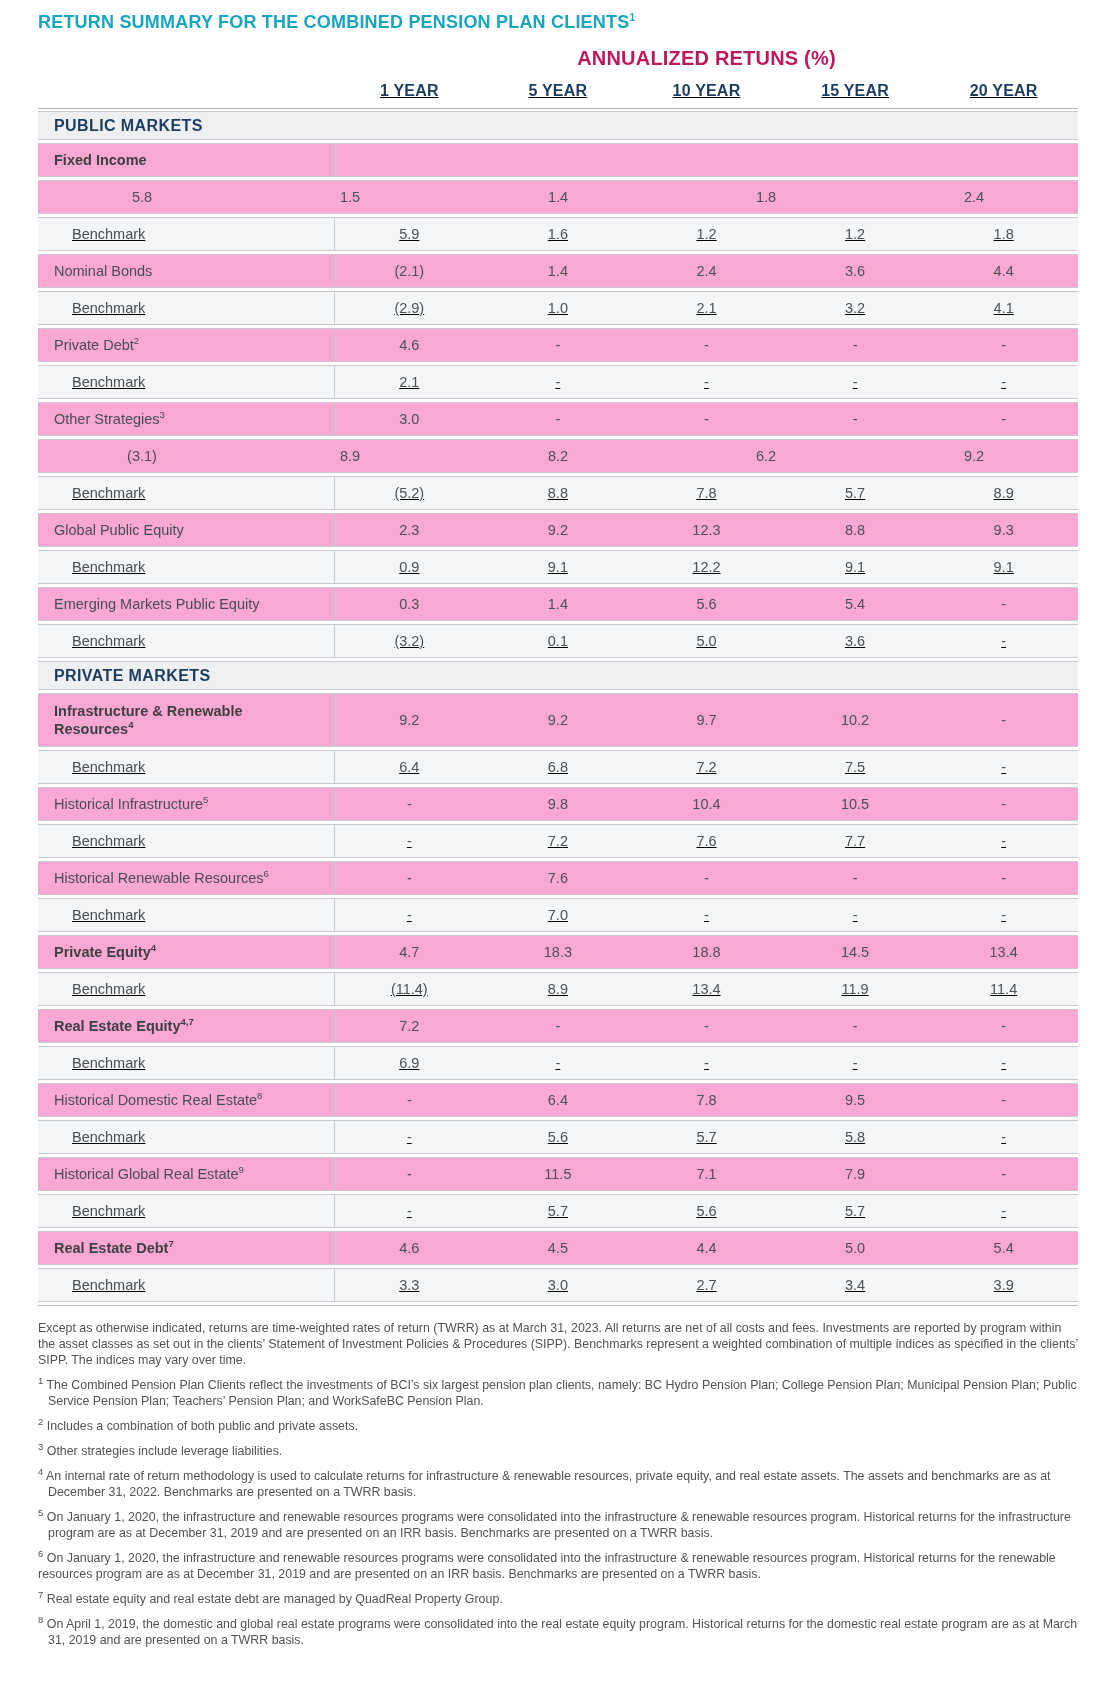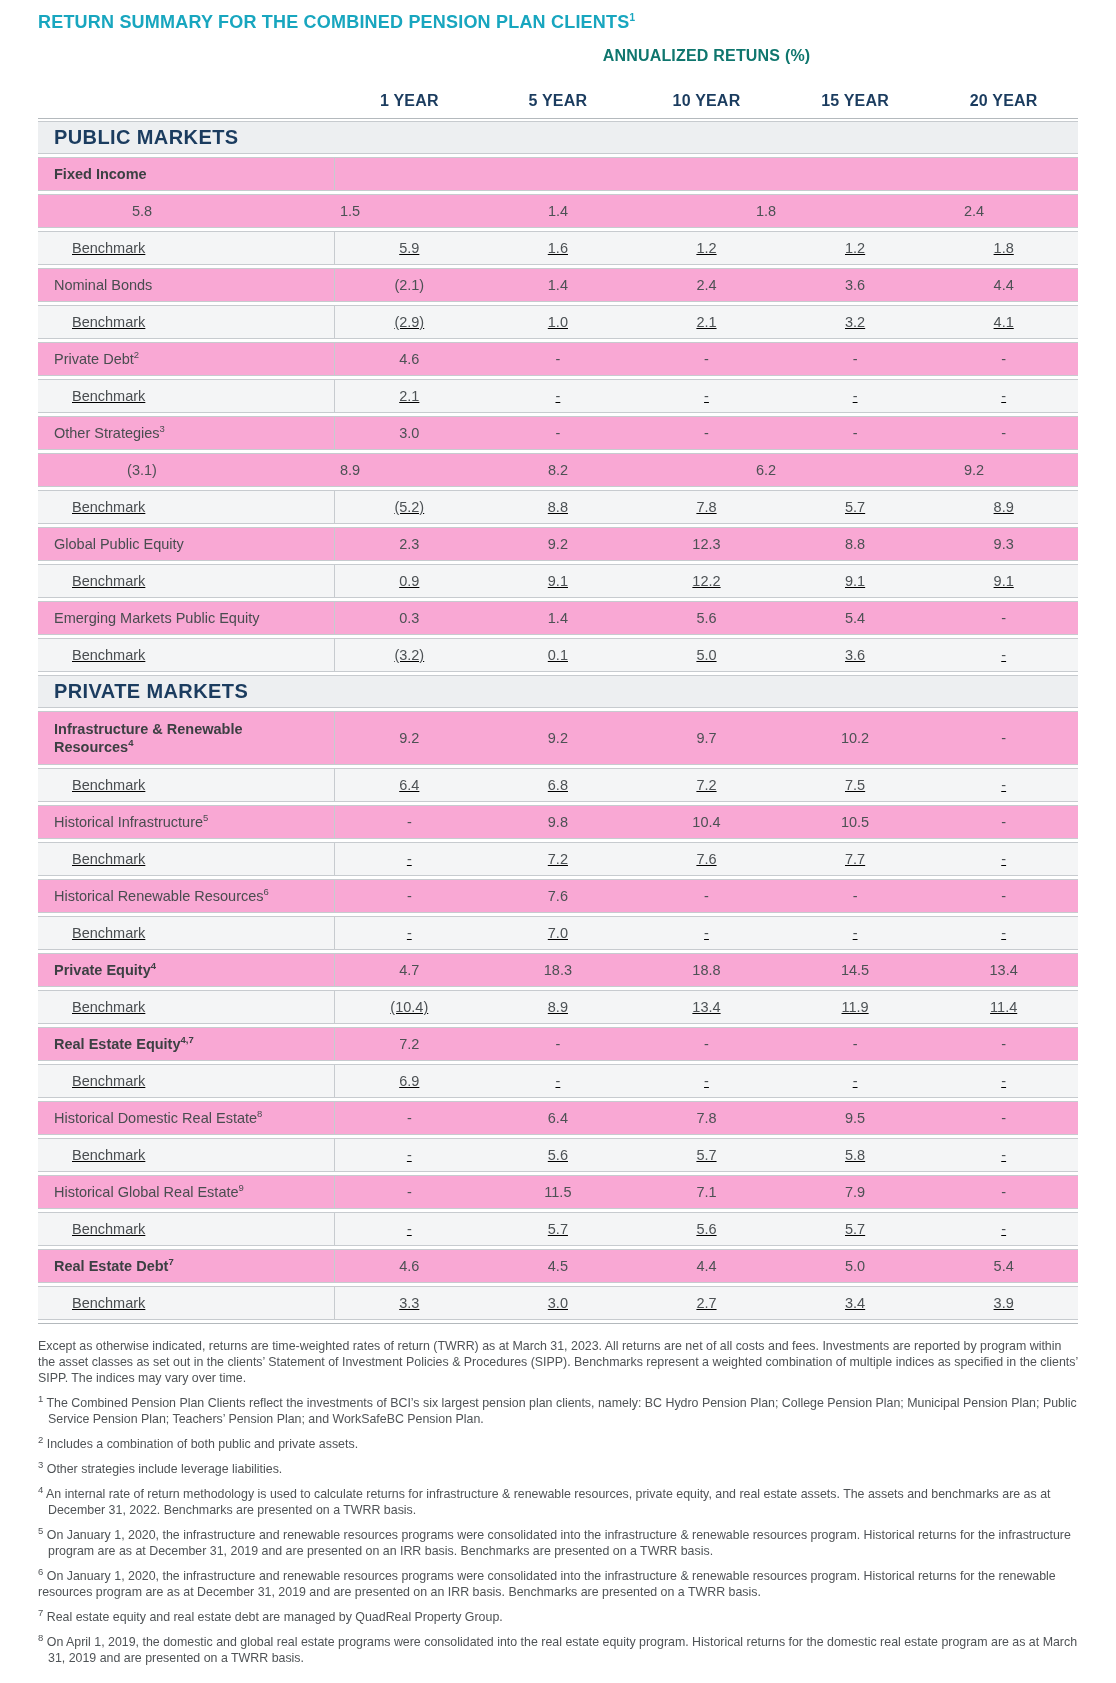--- a/index.html
+++ b/index.html
@@ -3,40 +3,40 @@
 <meta charset="utf-8">
 <style>
   html,body { margin:0; padding:0; background:#ffffff; }
   body { width:1116px; font-family:"Liberation Sans", sans-serif; -webkit-font-smoothing:antialiased; }
   .page { padding:12px 38px 20px 38px; box-sizing:border-box; width:1116px; }
 
   .title { color:#18a6bf; font-size:18px; font-weight:bold; letter-spacing:0.2px; margin:0 0 2px 0; }
   .title sup { font-size:10px; }
 
   .value-area-header { margin-left:297px; width:743px; text-align:center;
-    color:#0f766e; font-weight:bold; font-size:16px; margin-top:14px; letter-spacing:0.2px; }
-
-  .colheader-row { display:flex; margin-top:27px; margin-bottom:8px; width:1040px; }
+    color:#be185d; font-weight:bold; font-size:20px; margin-top:14px; letter-spacing:0.2px; }
+
+  .colheader-row { display:flex; margin-top:12px; margin-bottom:8px; width:1040px;text-decoration:underline; }
   .colheader-spacer { flex:0 0 297px; }
   .colhead { flex:1 1 0; text-align:center; color:#1b3c5f; font-weight:bold; font-size:16px; letter-spacing:0.2px; }
 
   .tbl { width:1040px; border-top:1px solid #b4b9bd; border-bottom:1px solid #b4b9bd; padding-top:2px; }
   .row { display:flex; align-items:stretch; border-top:1px solid #c7cbcf; border-bottom:1px solid #c7cbcf;
          margin-bottom:3px; min-height:32px; background:#f9a8d4; }
   .row.benchmark { background:#f4f5f6;text-decoration:underline; }
   .row.section   { background:#edeff1; min-height:27px; }
   .row.tall      { min-height:52px; }
 
   .cell { display:flex; align-items:center; box-sizing:border-box; }
   .cell.label { flex:0 0 297px; padding:3px 10px 3px 16px; color:#494d50; font-size:14.5px;
                 border-right:1px solid #c7cbcf; line-height:1.25; }
   .row.benchmark .cell.label { padding-left:34px; }
   .row.subheader .cell.label, .row.bold .cell.label { font-weight:bold; color:#3c4043; }
   .row.section .cell.label { flex:1 1 auto; border-right:none; color:#1b3c5f; font-weight:bold;
-                             font-size:20px; letter-spacing:0.4px; }
+                             font-size:16px; letter-spacing:0.4px; }
   .cell.value { flex:1 1 0; justify-content:center; color:#4c5154; font-size:14.5px; padding:3px 0; }
 
   .cell.label sup, .footnote sup { font-size:9.5px; line-height:0; }
 
   .footnotes { margin-top:14px; width:1044px; color:#4f5356; }
   .footnote { font-size:12.4px; line-height:16px; margin:0 0 9px 0; padding-left:10px; text-indent:-10px; }
   .footnote.no-hang { padding-left:0; text-indent:0; }
 </style>
 </head>
 <body>
@@ -267,21 +267,21 @@
         <div class="cell value">4.7</div>
         <div class="cell value">18.3</div>
         <div class="cell value">18.8</div>
         <div class="cell value">14.5</div>
         <div class="cell value">13.4</div>
       </div>
       <div class="row benchmark">
         <div class="cell label">
           <span>Benchmark</span>
         </div>
-        <div class="cell value">(10.4)</div>
+        <div class="cell value">(11.4)</div>
         <div class="cell value">8.9</div>
         <div class="cell value">13.4</div>
         <div class="cell value">11.9</div>
         <div class="cell value">11.4</div>
       </div>
       <div class="row data bold">
         <div class="cell label">
           <span>Real Estate Equity<sup>4,7</sup></span>
         </div>
         <div class="cell value">7.2</div>

